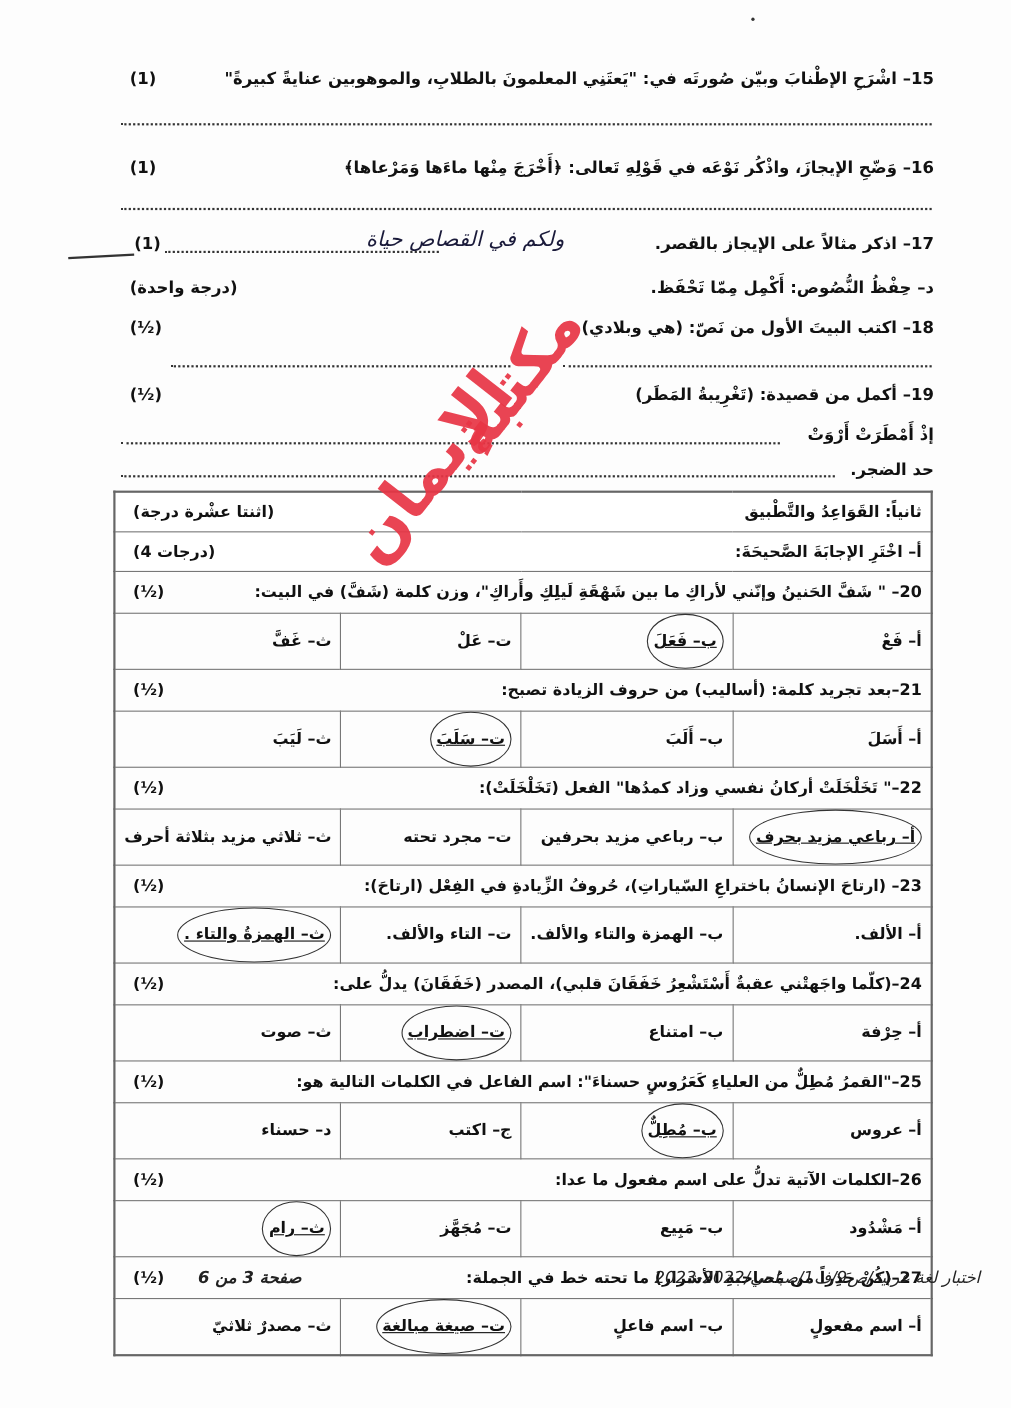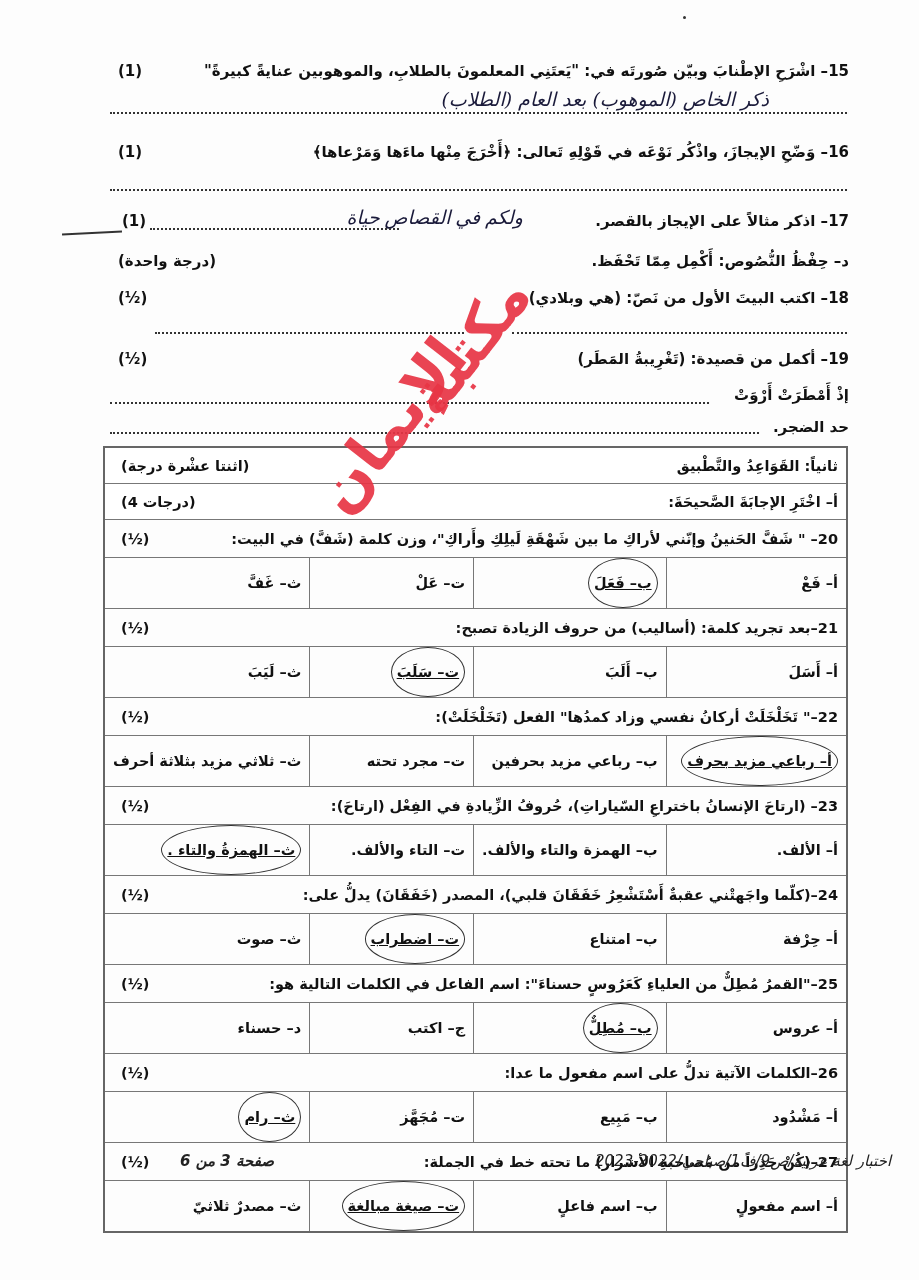--- a/index.html
+++ b/index.html
@@ -26,33 +26,32 @@
 </style>
 </head>
 <body>
 
 <div class="page">
 
   <div class="qline" style="top:62px;">
     <span>15– اشْرَحِ الإطْنابَ وبيّن صُورتَه في: "يَعتَنِي المعلمونَ بالطلابِ، والموهوبين عنايةً كبيرةً"</span>
     <span class="mark">(1)</span>
   </div>
-  <div class="hand" style="top:88px; right:150px;">ذكر الخاص (الموهوب) بعد العام (الطلاب)</div>
   <div class="dots" style="top:112px; left:110px; right:72px;"></div>
 
   <div class="qline" style="top:143px;">
     <span>16– وَضّحِ الإيجازَ، واذْكُر نَوْعَه في قَوْلِهِ تَعالى: ﴿أَخْرَجَ مِنْها ماءَها وَمَرْعاها﴾</span>
     <span class="mark">(1)</span>
   </div>
   <div class="dots" style="top:189px; left:110px; right:72px;"></div>
 
   <div class="qline" style="top:212px;">
     <span>17– اذكر مثالاً على الإيجاز بالقصر.</span>
   </div>
-  <div class="hand" style="top:206px; right:396px;font-family:Liberation Serif, serif;">ولكم في القصاص حياة</div>
+  <div class="hand" style="top:206px; right:406px;">ولكم في القصاص حياة</div>
   <div class="dots" style="top:228px; left:150px; right:520px;"></div>
   <span style="position:absolute; top:212px; left:122px; font-weight:bold; font-size:15px;">(1)</span>
   <div class="stray" style="top:232px; left:62px; width:60px; height:1.5px; transform:rotate(-3deg);"></div>
 
   <div class="qline" style="top:252px;">
     <span>د– حِفْظُ النُّصُوص: أَكْمِل مِمّا تَحْفَظ.</span>
     <span class="mark">(درجة واحدة)</span>
   </div>
 
   <div class="qline" style="top:289px;">

